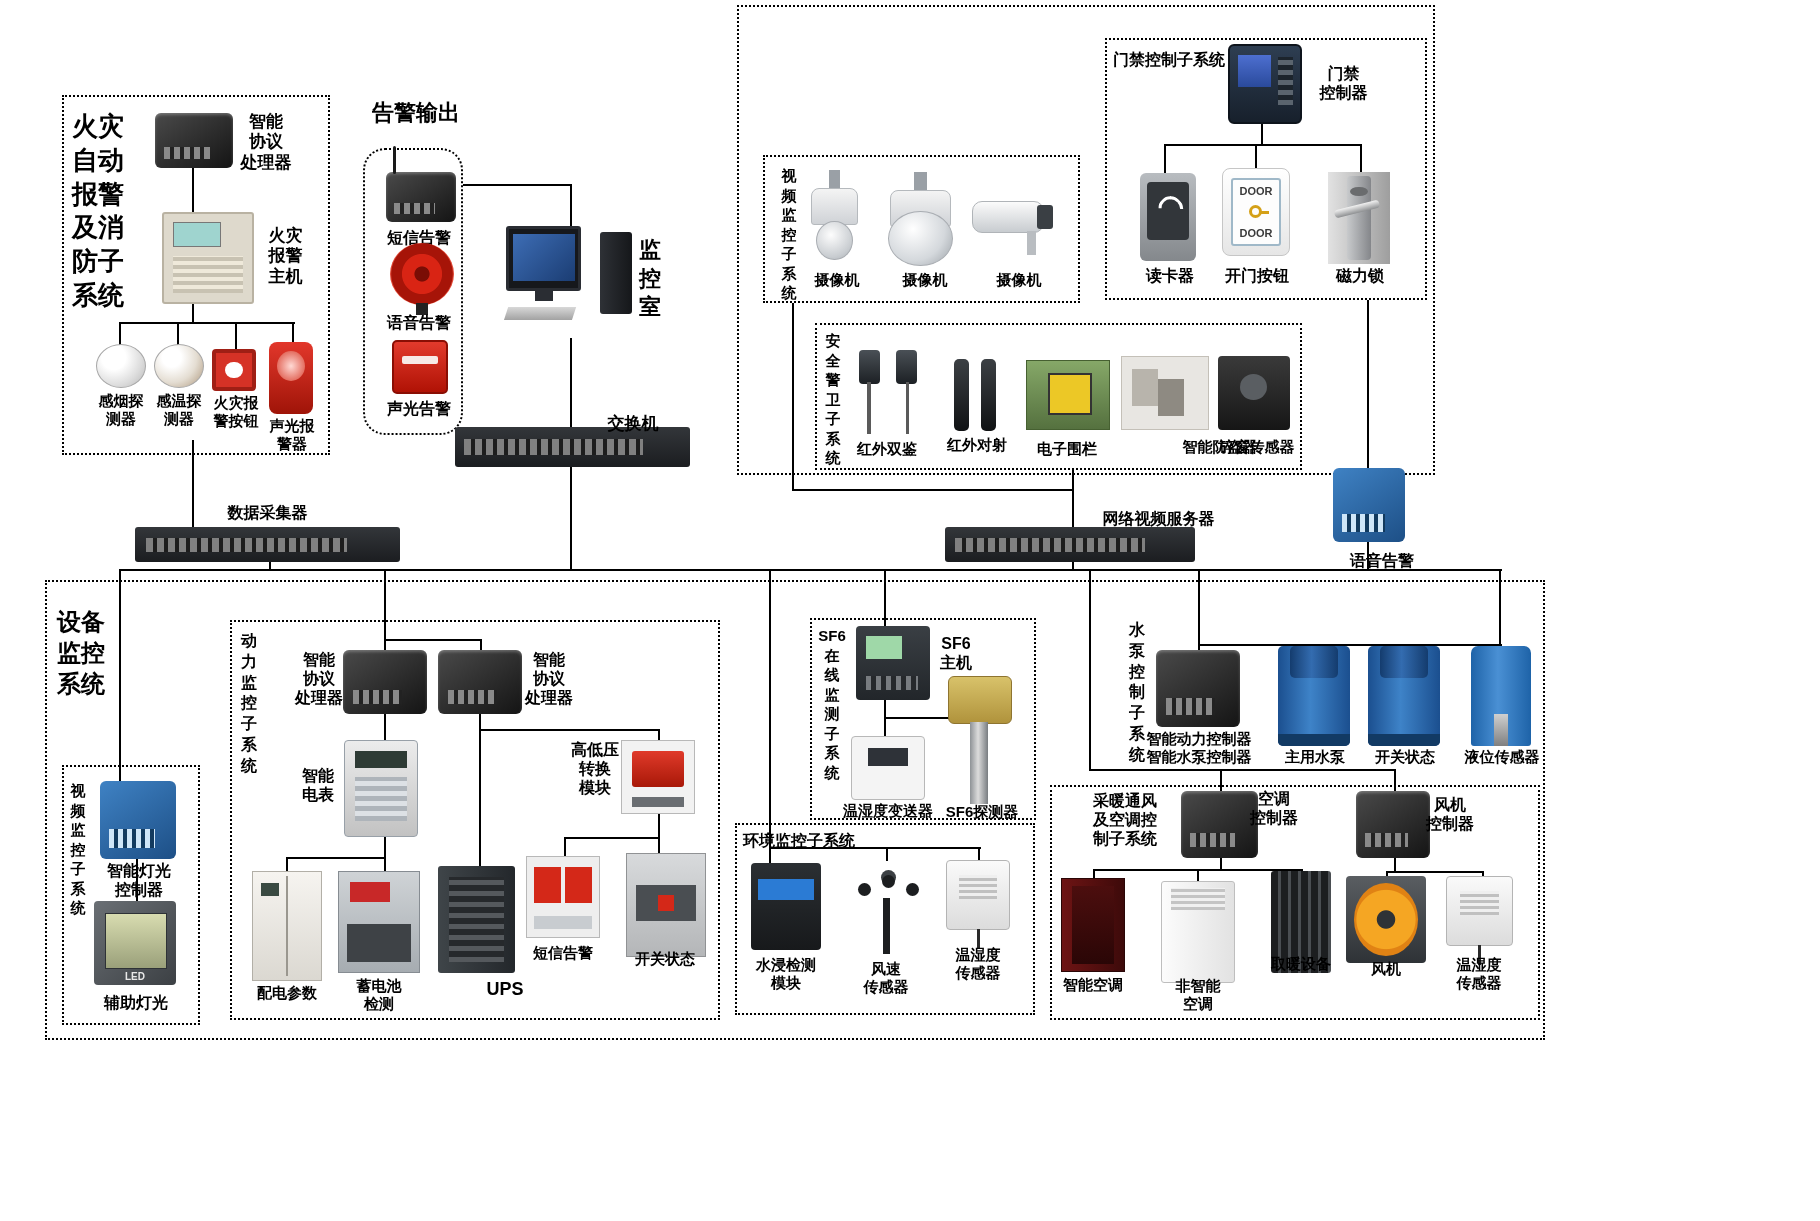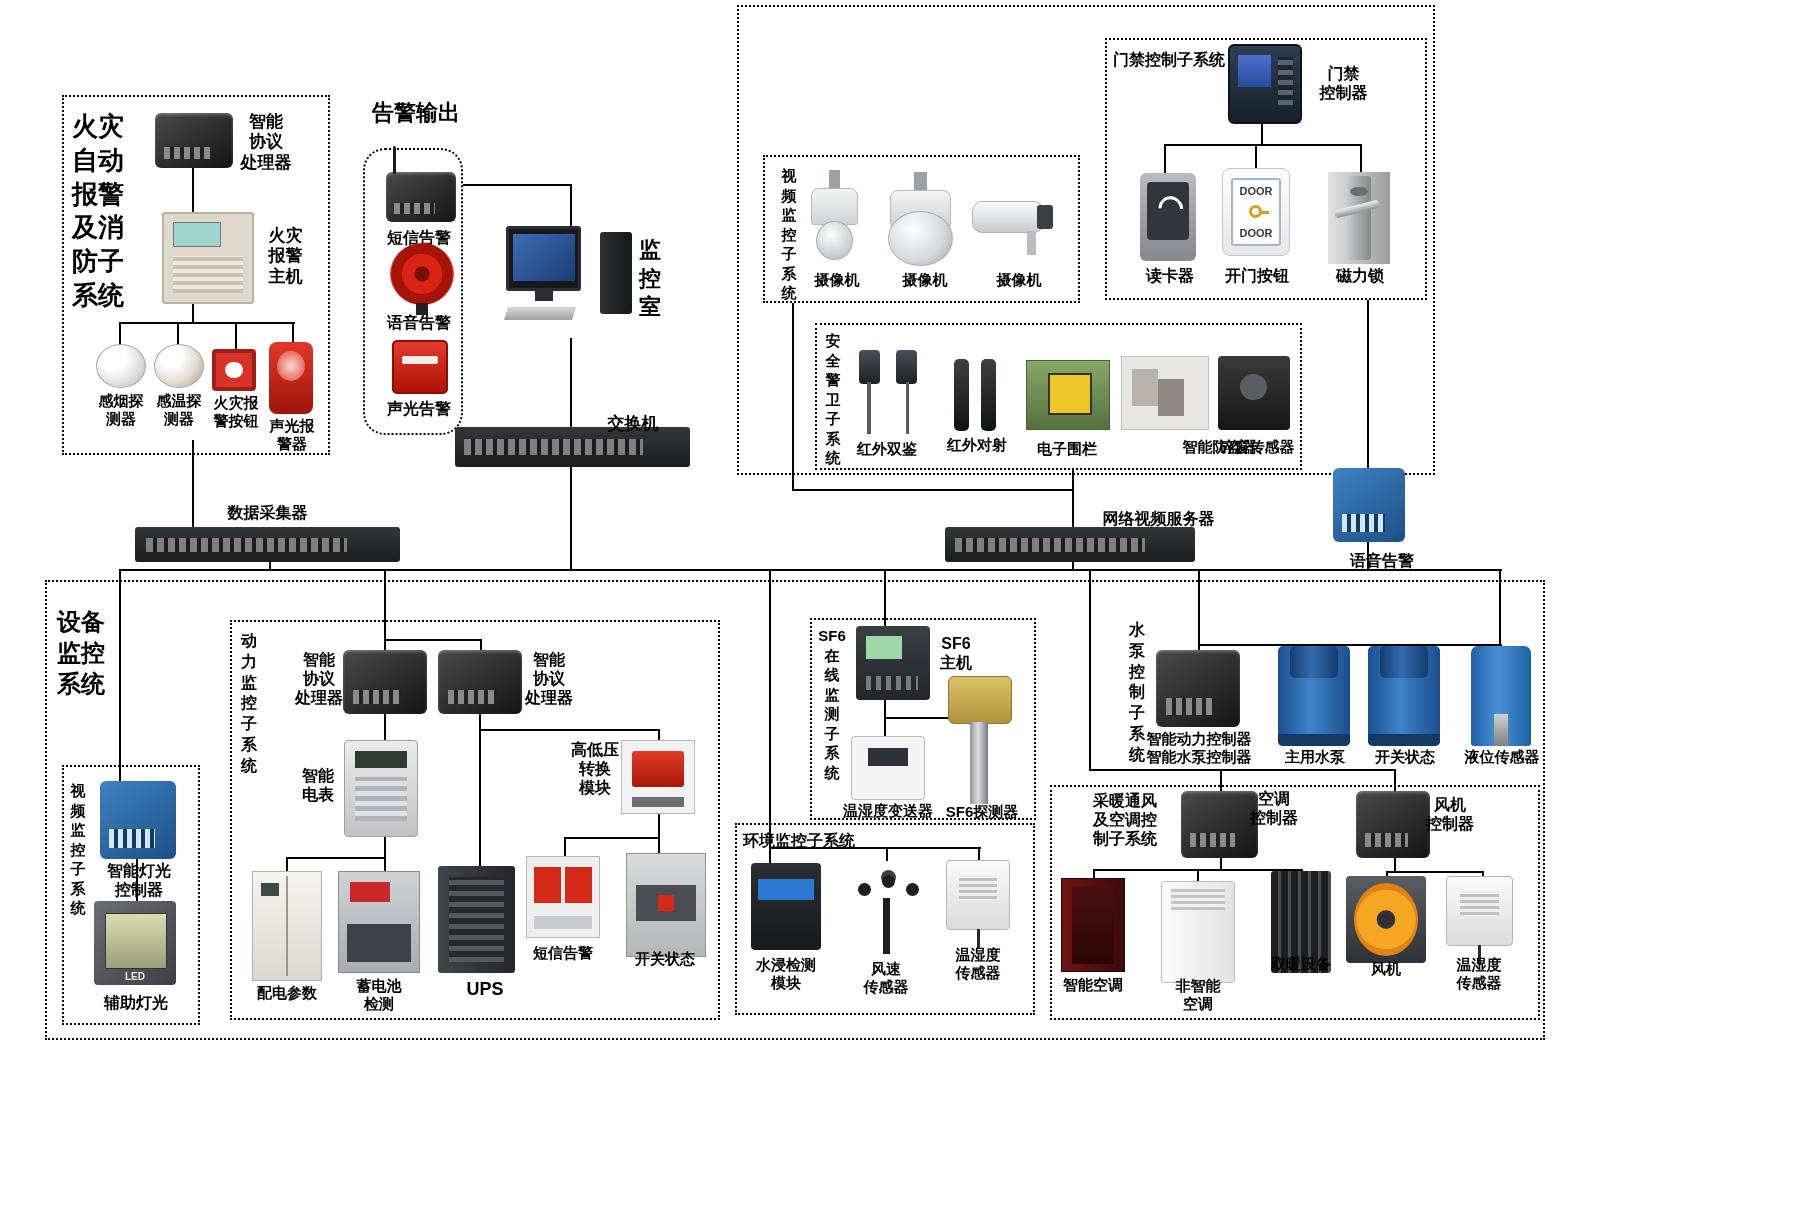--- a/index.html
+++ b/index.html
@@ -377,21 +377,21 @@
   <div class="dev d-hvmod" style="left:621px;top:740px;width:74px;height:74px"></div>
   <div class="lbl s16" style="left:570px;top:740px;width:50px">高低压
 转换
 模块</div>
   <div class="dev d-cabinet" style="left:252px;top:871px;width:70px;height:110px"></div>
   <div class="lbl s15" style="left:250px;top:984px;width:74px">配电参数</div>
   <div class="dev d-batt" style="left:338px;top:871px;width:82px;height:102px"></div>
   <div class="lbl s15" style="left:348px;top:977px;width:62px">蓄电池
 检测</div>
   <div class="dev d-ups" style="left:438px;top:866px;width:77px;height:107px"></div>
-  <div class="lbl s18" style="left:460px;top:979px;width:50px">UPS</div>
+  <div class="lbl s18" style="left:480px;top:979px;width:50px">UPS</div>
   <div class="dev d-spd" style="left:526px;top:856px;width:74px;height:82px"></div>
   <div class="lbl s15" style="left:530px;top:944px;width:66px">短信告警</div>
   <div class="dev d-breaker" style="left:626px;top:853px;width:80px;height:104px"></div>
   <div class="lbl s15" style="left:632px;top:950px;width:66px">开关状态</div>
 
   <div class="lbl s15 vert" style="left:814px;top:626px;width:36px">SF6
 在
 线
 监
 测

